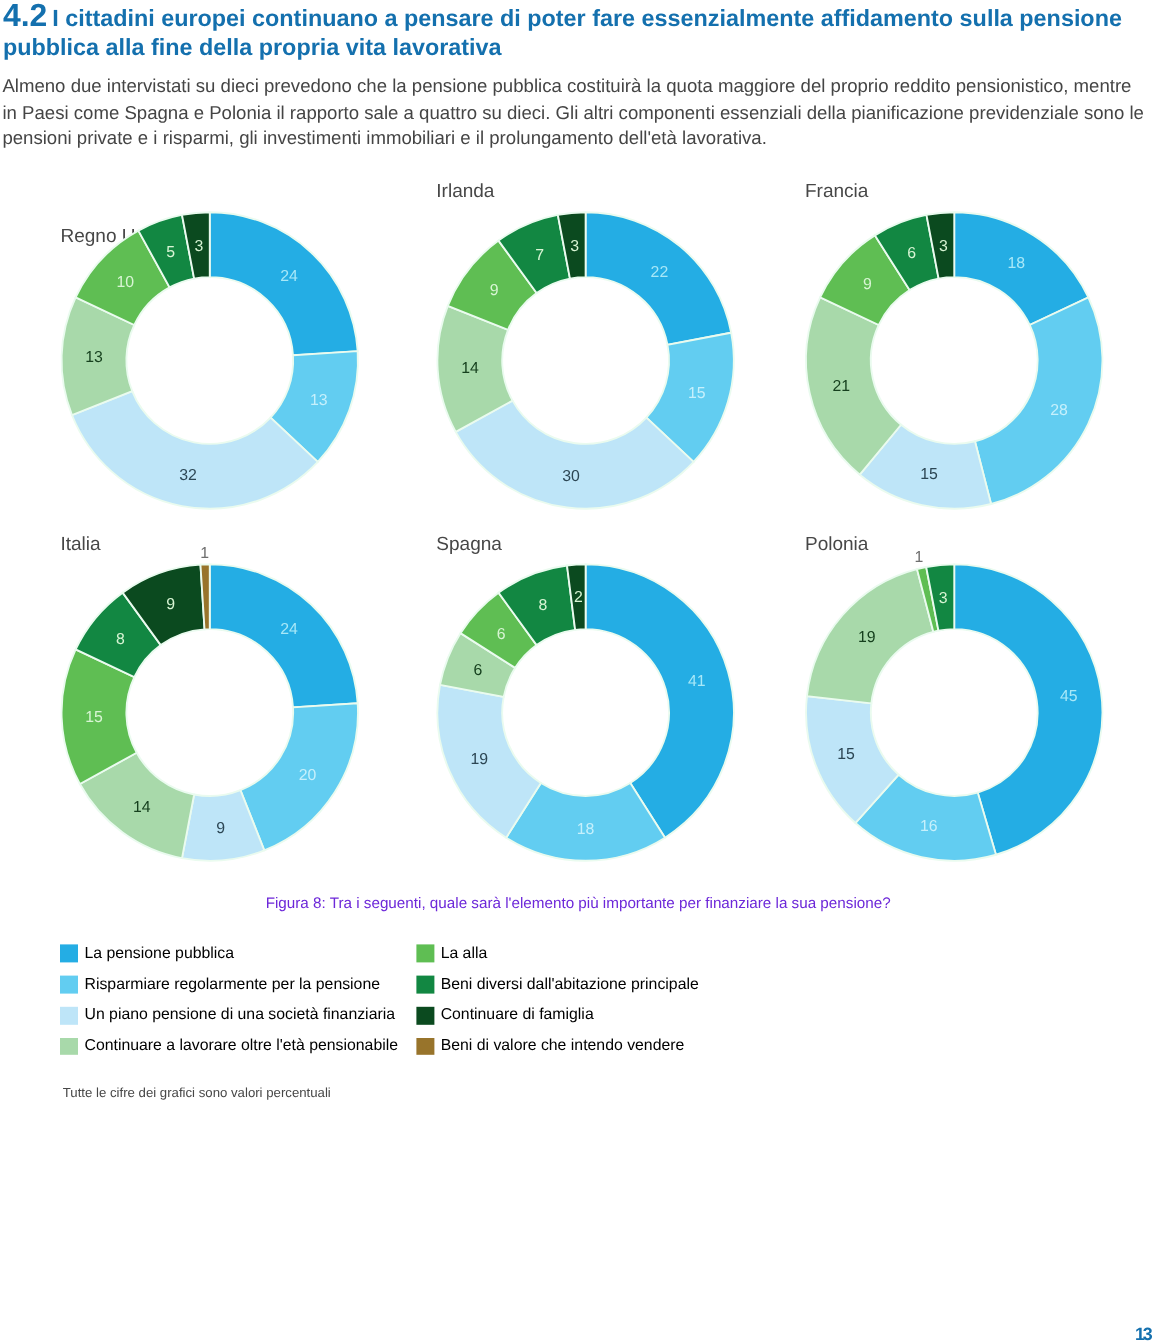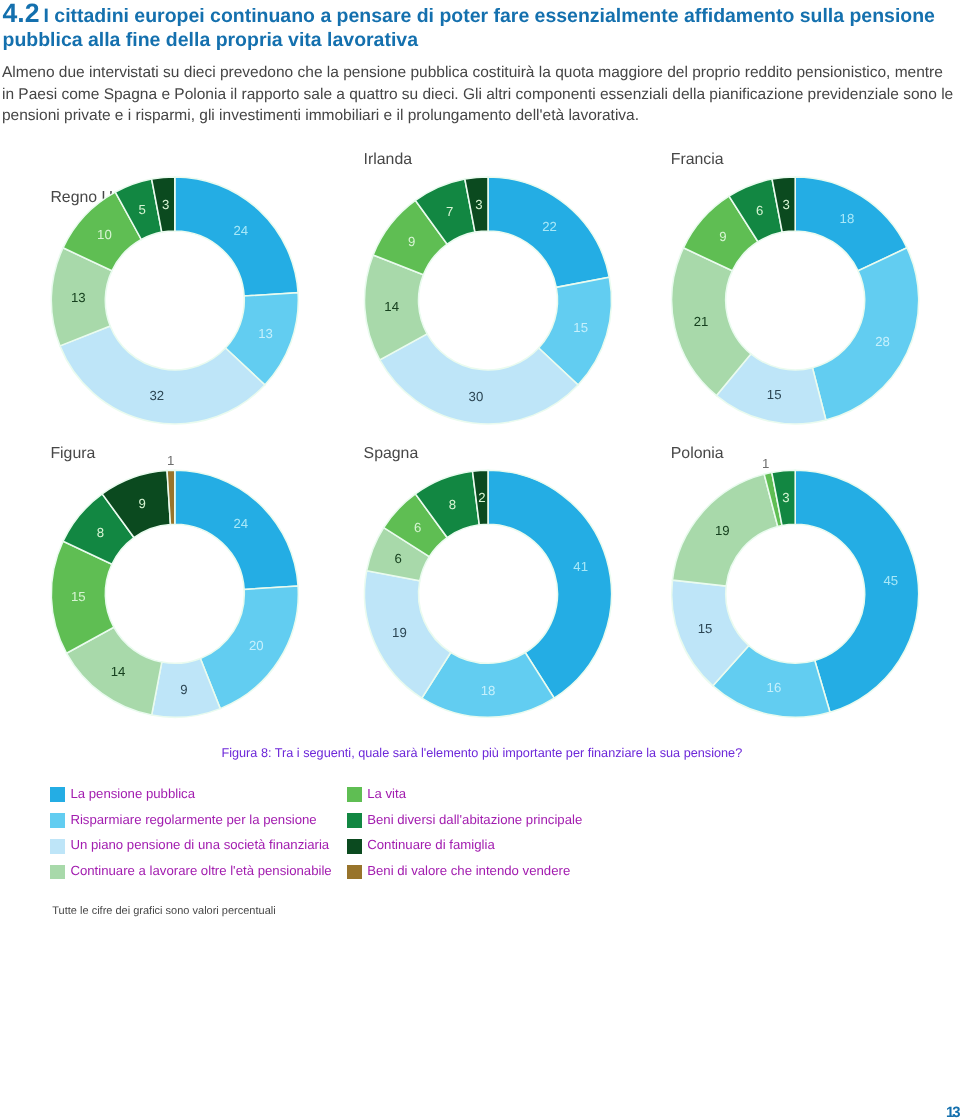--- a/index.html
+++ b/index.html
@@ -46,21 +46,21 @@
     color:#6d28d9;font-size:12.7px;line-height:15px;white-space:nowrap;
   }
 
   
   .legend{position:absolute;left:50.1px;top:787px;width:700px;}
   .legend-col{position:absolute;top:0;}
   .legend-col.c1{left:0;}
   .legend-col.c2{left:296.8px;}
   .legend-item{display:flex;align-items:flex-start;height:25.9px;}
   .legend-swatch{width:14.8px;height:14.8px;flex:0 0 14.8px;}
-  .legend-text{margin-left:5.5px;color:#a21caf;font-size:13.2px;line-height:14.6px;
+  .legend-text{margin-left:5.5px;color:#000000;font-size:13.2px;line-height:14.6px;
                position:relative;top:-0.3px;white-space:nowrap;}
 
   .footnote{
     position:absolute;left:52.3px;top:903.6px;color:#474747;font-size:11px;
     line-height:15px;white-space:nowrap;
   }
 
   .pagenum{
     position:absolute;left:945.9px;top:1106.2px;color:#1470ae;
     font-weight:bold;font-size:14.9px;line-height:15px;letter-spacing:-1.8px;
@@ -132,21 +132,21 @@
           <text x="846.91" y="218.92" class="slice-label" fill="#a8e8f8">18</text>
           <text x="882.52" y="341.49" class="slice-label" fill="#c6f0fc">28</text>
           <text x="774.15" y="394.58" class="slice-label" fill="#2c4654">15</text>
           <text x="701.02" y="321.45" class="slice-label" fill="#16401e">21</text>
           <text x="722.81" y="236.58" class="slice-label" fill="#d8f5d4">9</text>
           <text x="759.68" y="210.68" class="slice-label" fill="#d8f5d4">6</text>
           <text x="786.12" y="204.33" class="slice-label" fill="#d8f5d4">3</text>
         </svg>
       </div>
       <div class="chart" style="left: 0px; top: 0px; width: 960px; height: 0px;">
-        <div class="chart-title" style="left: 50.4px; top: 446.2px;">Figura</div>
+        <div class="chart-title" style="left: 50.4px; top: 446.2px;">Italia</div>
         <svg width="960" height="1119" style="position: absolute; left: 0px; top: 0px; pointer-events: none;">
           <path d="M 174.80 470.30 A 123.5 123.5 0 0 1 298.06 586.05 L 244.16 589.44 A 69.5 69.5 0 0 0 174.80 524.30 Z" fill="#24ade4" stroke="#eafbef" stroke-width="1.55"></path>
           <path d="M 298.06 586.05 A 123.5 123.5 0 0 1 220.26 708.63 L 200.38 658.42 A 69.5 69.5 0 0 0 244.16 589.44 Z" fill="#62cdf1" stroke="#eafbef" stroke-width="1.55"></path>
           <path d="M 220.26 708.63 A 123.5 123.5 0 0 1 151.66 715.11 L 161.78 662.07 A 69.5 69.5 0 0 0 200.38 658.42 Z" fill="#bee5f8" stroke="#eafbef" stroke-width="1.55"></path>
           <path d="M 151.66 715.11 A 123.5 123.5 0 0 1 66.58 653.30 L 113.90 627.28 A 69.5 69.5 0 0 0 161.78 662.07 Z" fill="#a8d9aa" stroke="#eafbef" stroke-width="1.55"></path>
           <path d="M 66.58 653.30 A 123.5 123.5 0 0 1 63.05 541.22 L 111.91 564.21 A 69.5 69.5 0 0 0 113.90 627.28 Z" fill="#5fbe53" stroke="#eafbef" stroke-width="1.55"></path>
           <path d="M 63.05 541.22 A 123.5 123.5 0 0 1 102.21 493.89 L 133.95 537.57 A 69.5 69.5 0 0 0 111.91 564.21 Z" fill="#128742" stroke="#eafbef" stroke-width="1.55"></path>
           <path d="M 102.21 493.89 A 123.5 123.5 0 0 1 167.05 470.54 L 170.44 524.44 A 69.5 69.5 0 0 0 133.95 537.57 Z" fill="#0b4a1f" stroke="#eafbef" stroke-width="1.55"></path>
           <path d="M 167.05 470.54 A 123.5 123.5 0 0 1 174.80 470.30 L 174.80 524.30 A 69.5 69.5 0 0 0 170.44 524.44 Z" fill="#98742b" stroke="#eafbef" stroke-width="1.55"></path>
           <text x="240.86" y="523.45" class="slice-label" fill="#a8e8f8">24</text>
@@ -214,21 +214,21 @@
           <span class="legend-text">Un piano pensione di una società finanziaria</span>
         </div>
         <div class="legend-item">
           <span class="legend-swatch" style="background: rgb(168, 217, 170);"></span>
           <span class="legend-text">Continuare a lavorare oltre l'età pensionabile</span>
         </div>
       </div>
     <div class="legend-col c2" id="legend-col-2">
         <div class="legend-item">
           <span class="legend-swatch" style="background: rgb(95, 190, 83);"></span>
-          <span class="legend-text">La vita</span>
+          <span class="legend-text">La alla</span>
         </div>
         <div class="legend-item">
           <span class="legend-swatch" style="background: rgb(18, 135, 66);"></span>
           <span class="legend-text">Beni diversi dall'abitazione principale</span>
         </div>
         <div class="legend-item">
           <span class="legend-swatch" style="background: rgb(11, 74, 31);"></span>
           <span class="legend-text">Continuare di famiglia</span>
         </div>
         <div class="legend-item">

